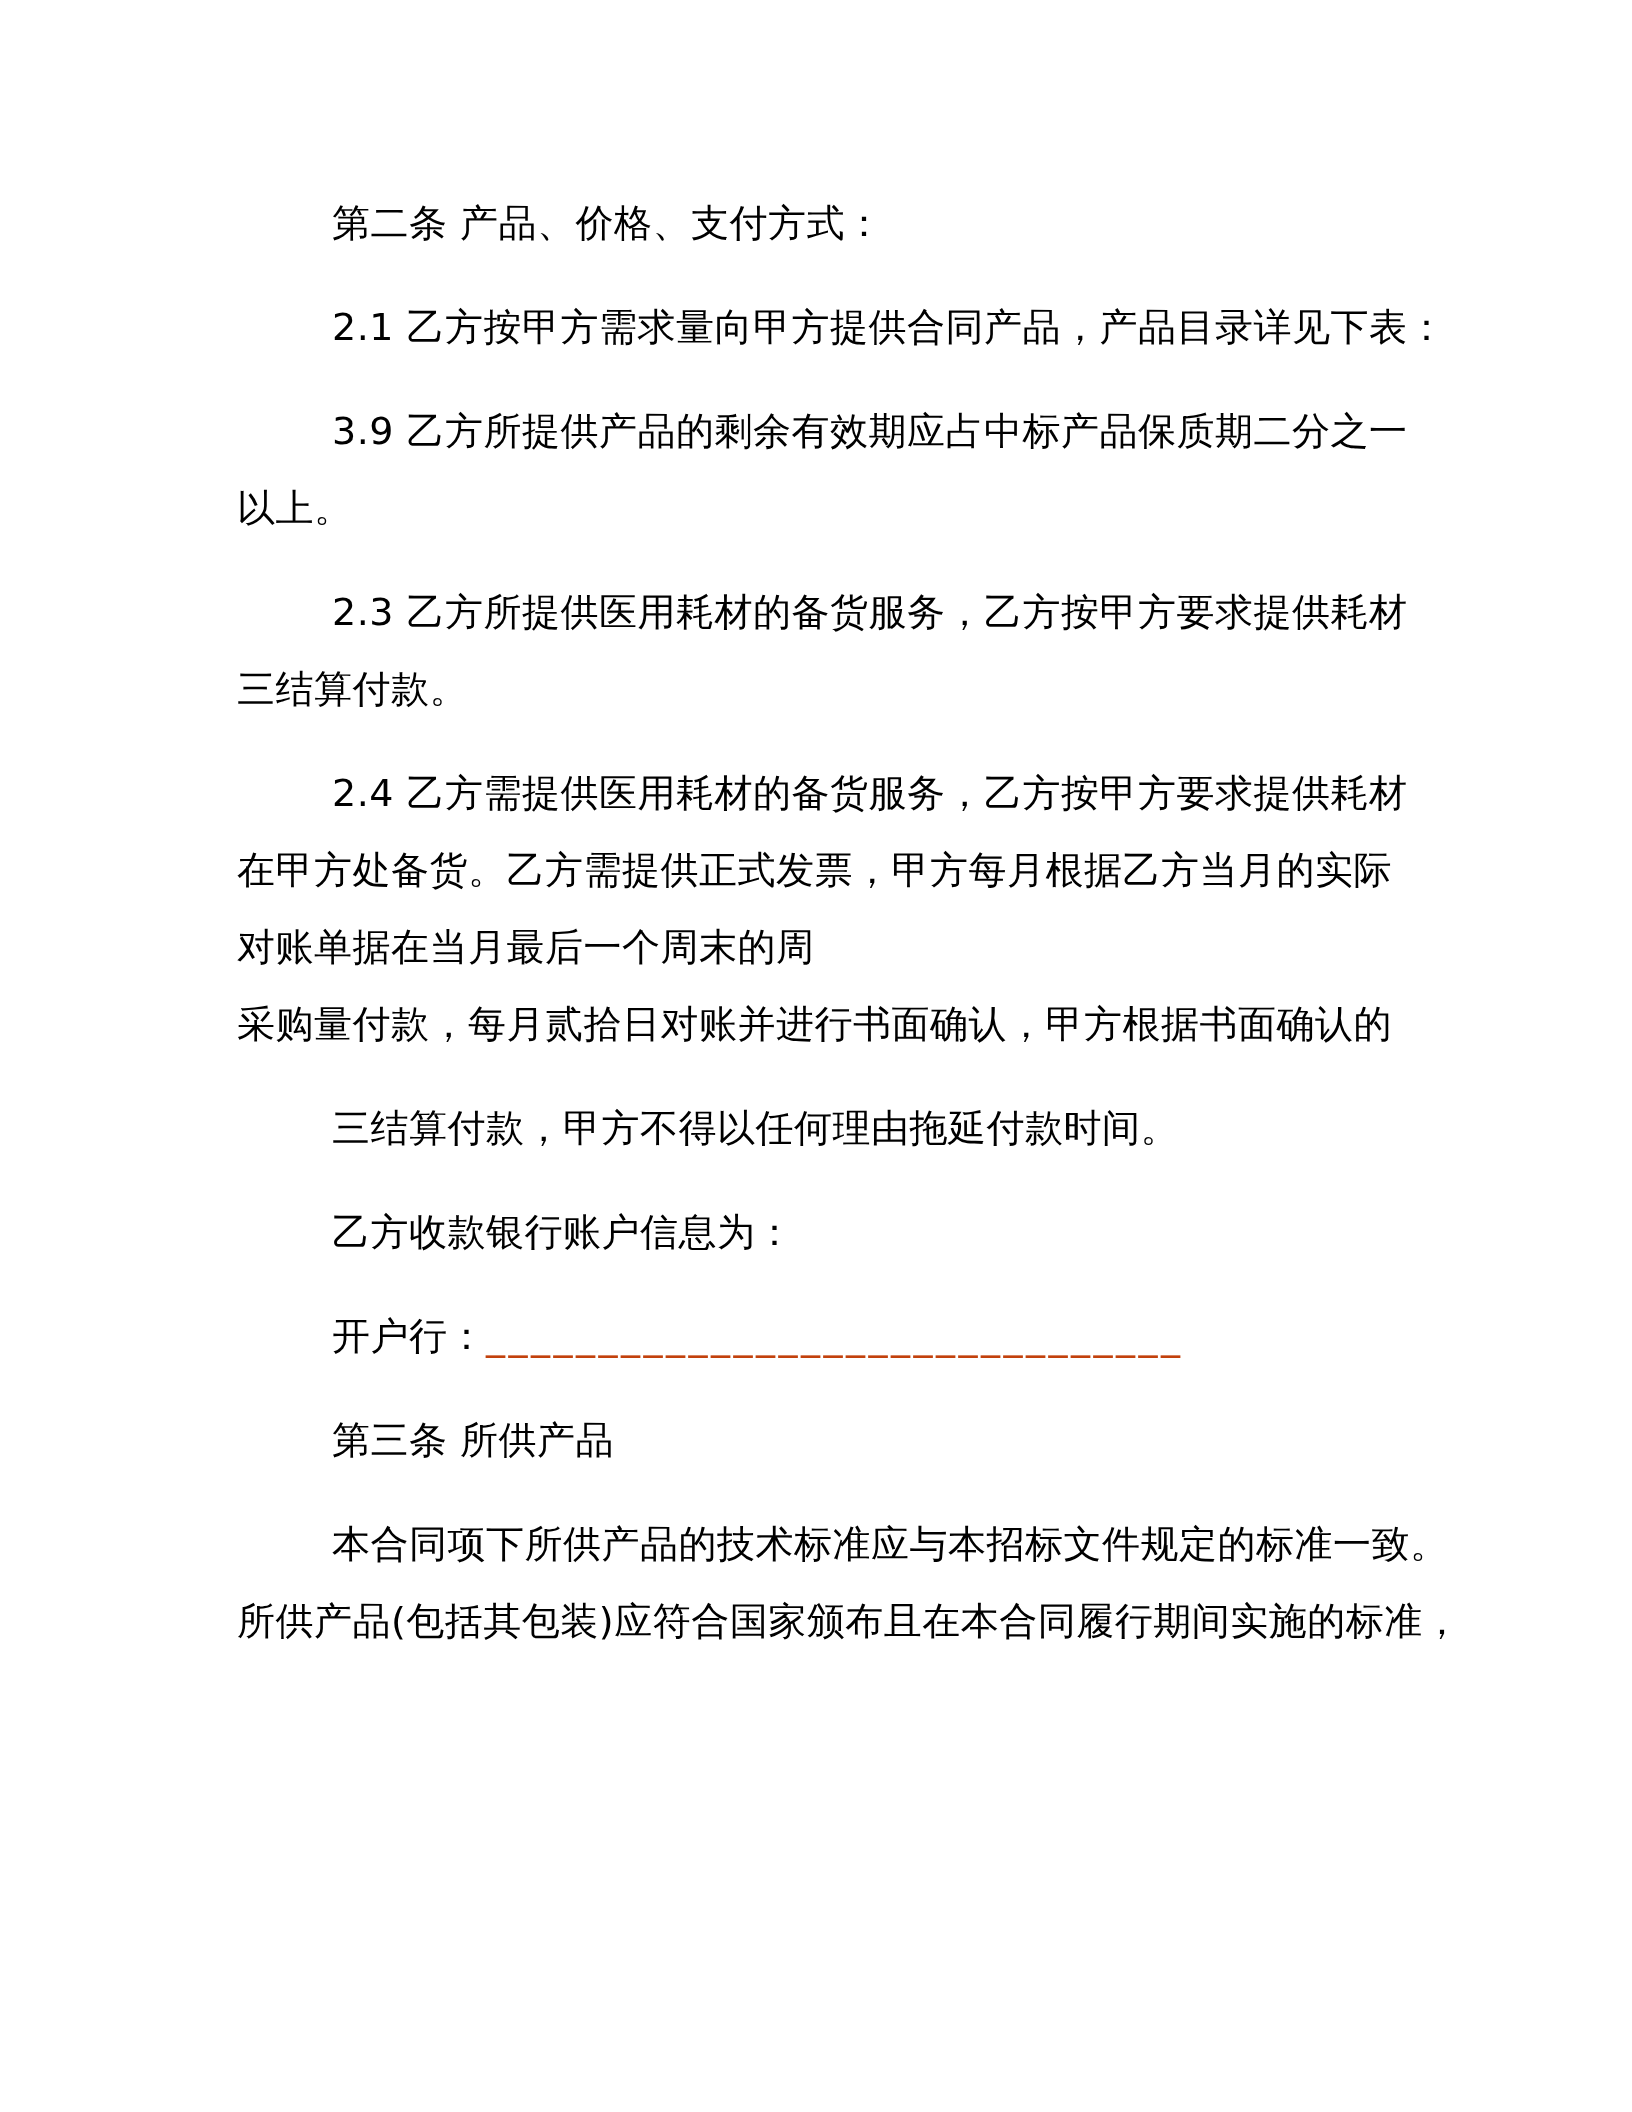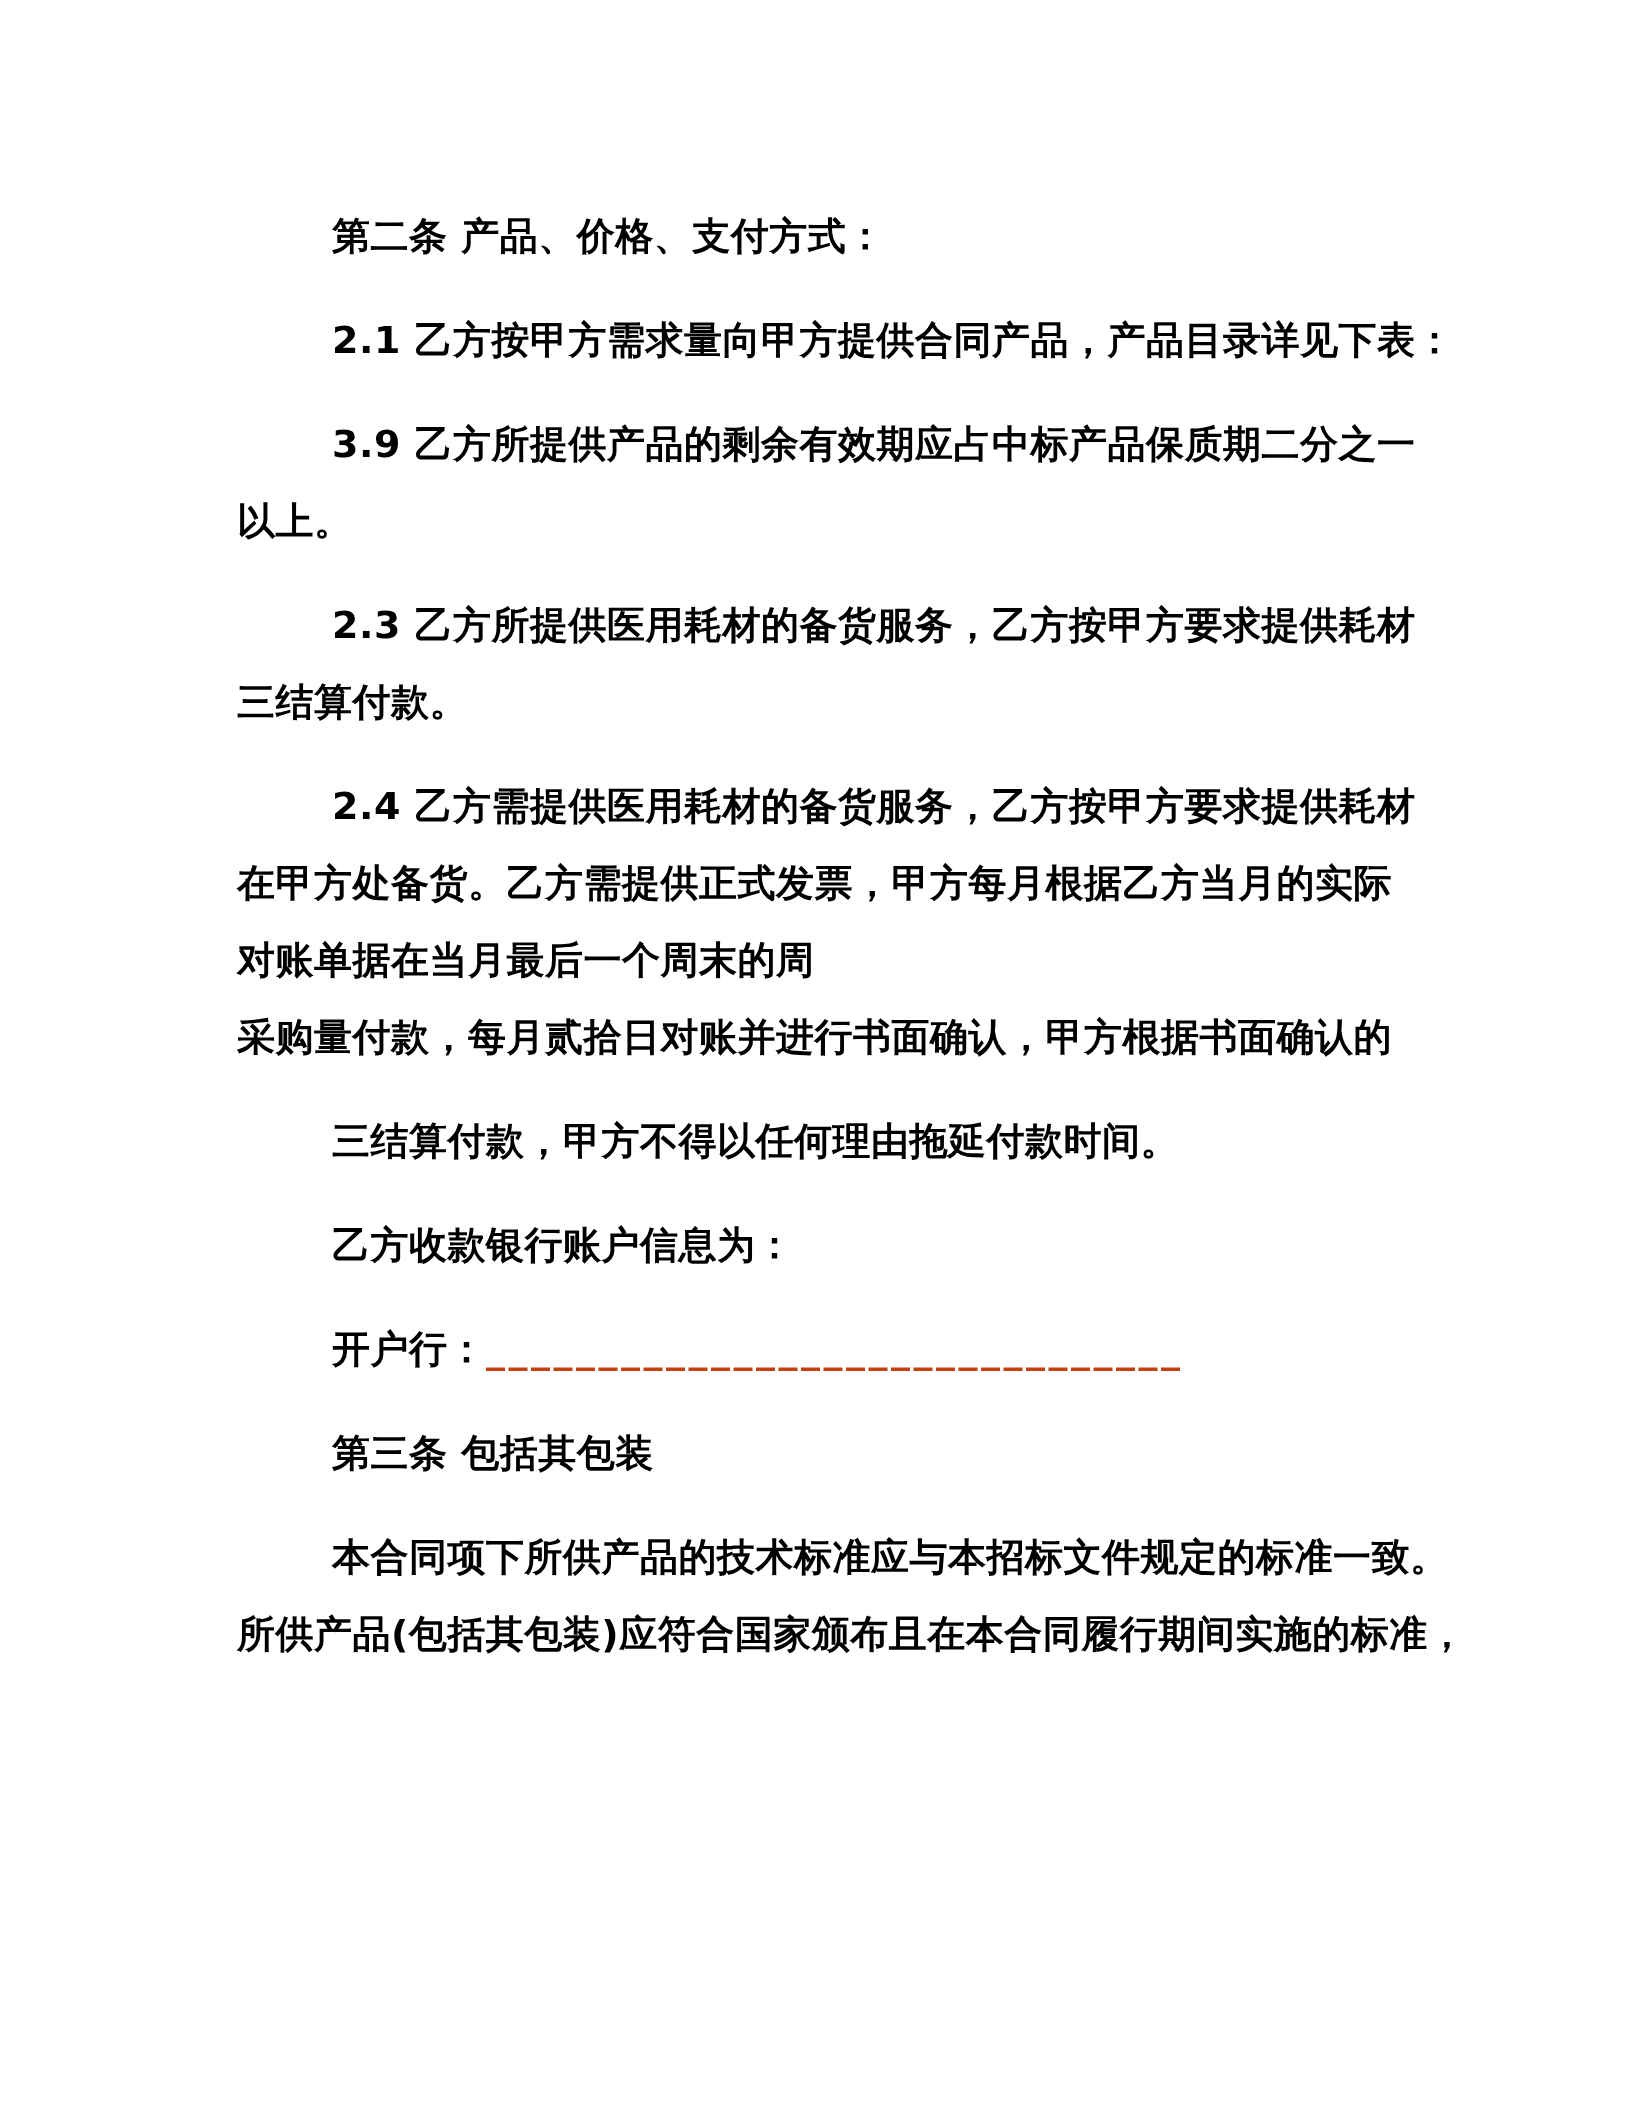--- a/index.html
+++ b/index.html
@@ -4,27 +4,27 @@
 <style>
   html, body {
     margin: 0;
     padding: 0;
     background: #ffffff;
   }
   .page {
     position: relative;
     width: 1632px;
     height: 1917px;
-    margin: 15px auto;
+    margin: 2px auto;
     background: #ffffff;
     box-sizing: border-box;
     padding: 156px 180px 0 237px;
     overflow: hidden;
     font-family: "DejaVu Sans", sans-serif;
-    font-weight: 700;
+    font-weight: 400;
     color: #000000;
   }
   .doc-body {
     width: 100%;
   }
   .line {
     font-size: 38px;
     line-height: 77px;
     white-space: pre;
     letter-spacing: 0.5px;
@@ -51,17 +51,17 @@
       <div class="line"><span>以上。</span></div>
       <div class="line para indent"><span>2.3 乙方所提供医用耗材的备货服务，乙方按甲方要求提供耗材</span></div>
       <div class="line"><span>三结算付款。</span></div>
       <div class="line para indent"><span>2.4 乙方需提供医用耗材的备货服务，乙方按甲方要求提供耗材</span></div>
       <div class="line"><span>在甲方处备货。乙方需提供正式发票，甲方每月根据乙方当月的实际</span></div>
       <div class="line"><span>对账单据在当月最后一个周末的周</span></div>
       <div class="line"><span>采购量付款，每月贰拾日对账并进行书面确认，甲方根据书面确认的</span></div>
       <div class="line para indent"><span>三结算付款，甲方不得以任何理由拖延付款时间。</span></div>
       <div class="line para indent"><span>乙方收款银行账户信息为：</span></div>
       <div class="line para indent"><span>开户行：</span><span class="blank">_______________________________</span></div>
-      <div class="line para indent"><span>第三条 包括其包装</span></div>
+      <div class="line para indent"><span>第三条 所供产品</span></div>
       <div class="line para indent"><span>本合同项下所供产品的技术标准应与本招标文件规定的标准一致。</span></div>
       <div class="line"><span>所供产品(包括其包装)应符合国家颁布且在本合同履行期间实施的标准，</span></div>
     </div>
 </main>
 
 </body></html>

